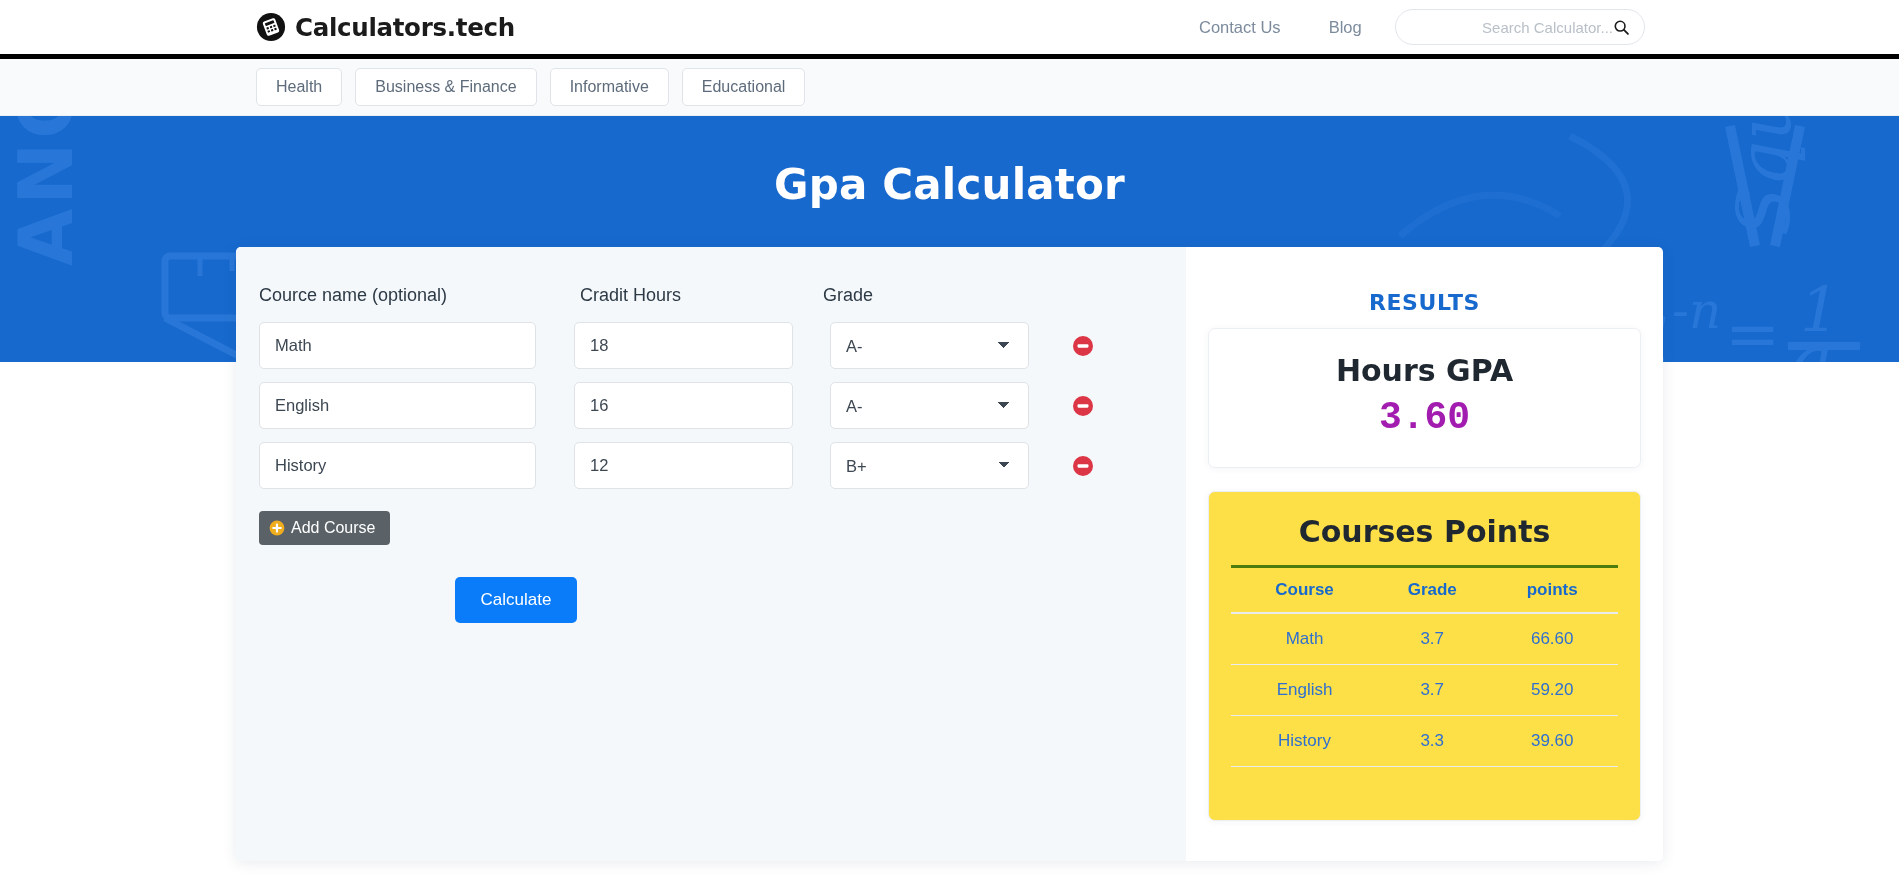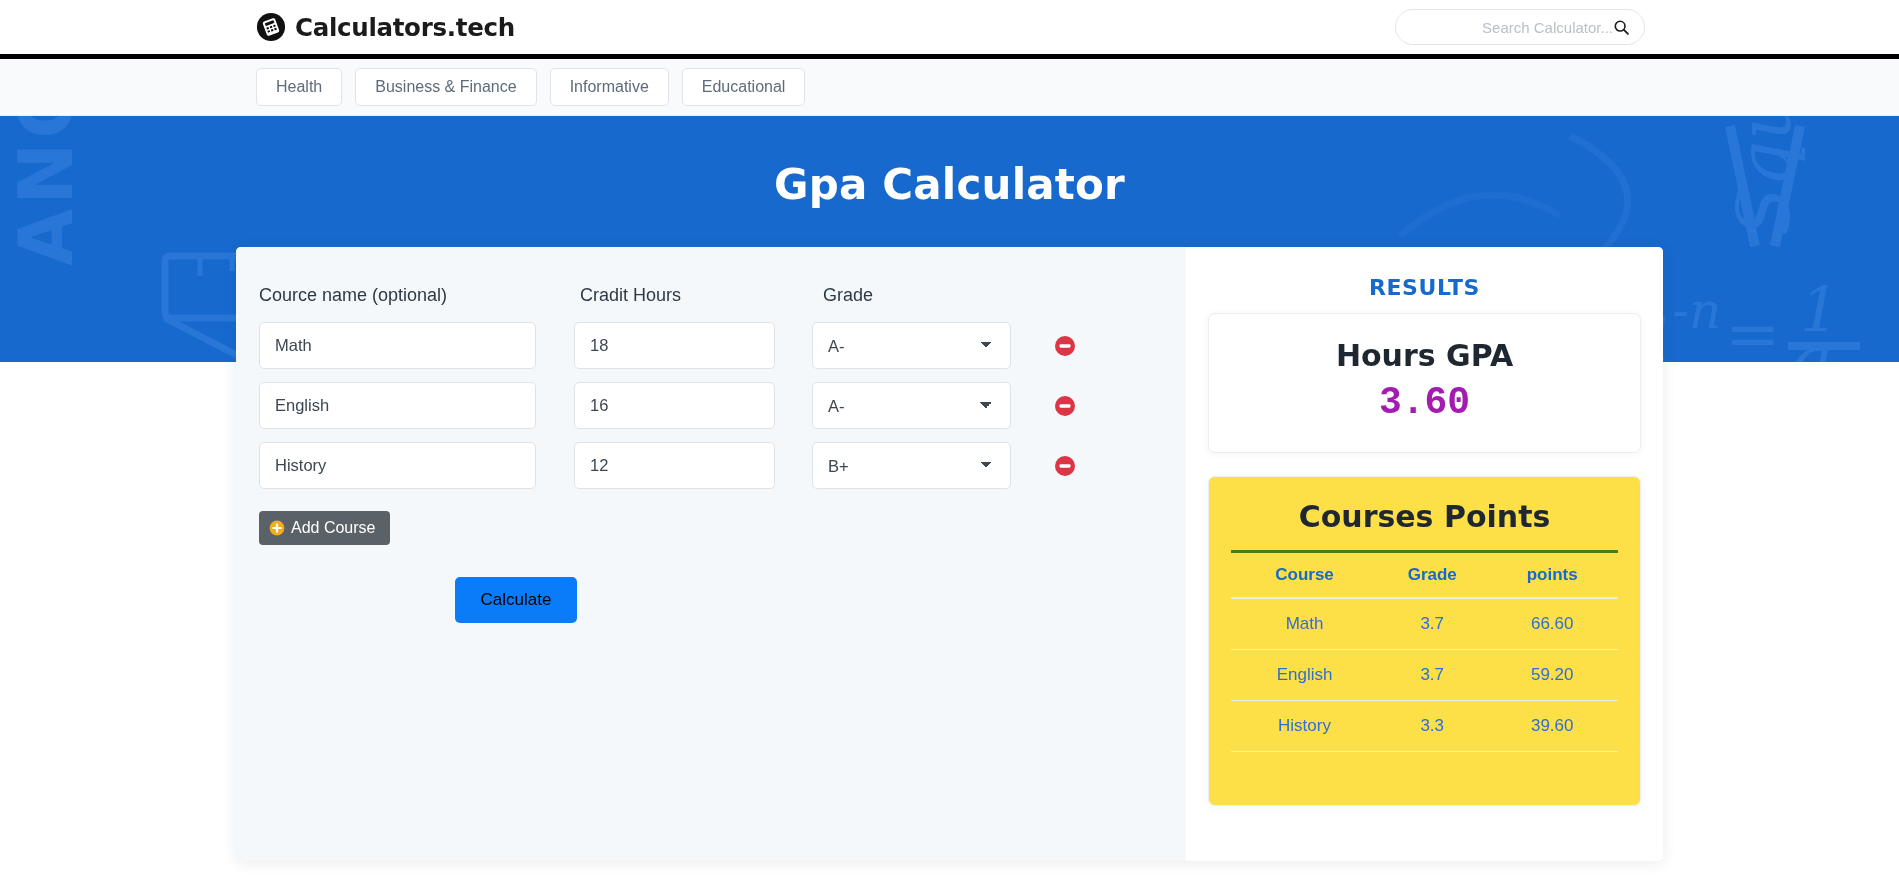--- a/index.html
+++ b/index.html
@@ -142,20 +142,21 @@
     background: #f4f8fb;
     border-radius: 5px 0 0 5px;
     padding: 38px 0 0 0;
     position: relative;
   }
   .panel-right {
     flex: 1;
     background: #ffffff;
     border-radius: 0 5px 5px 0;
     padding: 28px 22px 0 22px;
+    margin-top: 15px;
   }
 
   
   .colhead {
     display: flex;
     padding-left: 23px;
     margin-bottom: 16px;
     gap: 6px;
   }
   .colhead span {
@@ -178,21 +179,21 @@
     border: 1px solid #dfe3e8;
     border-radius: 5px;
     background: #ffffff;
     font-size: 16.5px;
     color: #3c4752;
     padding: 0 15px;
     outline: none;
     font-family: "Liberation Sans", sans-serif;
   }
   .f-course { width: 277px; margin-right: 38px; }
-  .f-hours  { width: 201px; margin-right: 37px; }
+  .f-hours  { width: 219px; margin-right: 37px; }
   .f-grade {
     width: 199px;
     margin-right: 43px;
     appearance: none;
     -webkit-appearance: none;
     background-image:
       linear-gradient(45deg, transparent 50%, #3c4752 50%),
       linear-gradient(135deg, #3c4752 50%, transparent 50%);
     background-position:
       calc(100% - 24px) calc(50% - 1px),
@@ -219,21 +220,21 @@
     padding: 8px 14px 8px 10px;
     font-size: 16px;
     cursor: pointer;
     font-family: "Liberation Sans", sans-serif;
   }
   .plus-icon { width: 16px; height: 16px; flex: 0 0 16px; }
 
   .calc-wrap { text-align: center; margin-top: 32px; padding-right: 390px; }
   .calc-btn {
     background: #0a7cfa;
-    color: #000000;
+    color: #ffffff;
     border: none;
     border-radius: 5px;
     font-size: 17px;
     padding: 13px 26px;
     cursor: pointer;
     font-family: "Liberation Sans", sans-serif;
   }
 
   
   .results-title {
@@ -330,20 +331,24 @@
             <rect x="11" y="18.5" width="2.4" height="2.2" rx="0.4"></rect>
             <rect x="14.8" y="18.5" width="2.4" height="2.2" rx="0.4"></rect>
             <rect x="18.6" y="18.5" width="2.4" height="2.2" rx="0.4"></rect>
           </g>
         </g>
       </svg>
     </span>
     <span class="brand-text">Calculators.tech</span>
   </div>
 
+  <nav class="topnav">
+    <a href="#">Contact Us</a>
+    <a href="#">Blog</a>
+  </nav>
 
   <div class="search-wrap">
     <input type="text" placeholder="Search Calculator..." style="">
     <span class="search-icon">
       <svg viewBox="0 0 20 20" width="17" height="17">
         <circle cx="8.4" cy="8.4" r="5.7" fill="none" stroke="#1b1b1b" stroke-width="1.9"></circle>
         <line x1="12.6" y1="12.6" x2="17.6" y2="17.6" stroke="#1b1b1b" stroke-width="2.1" stroke-linecap="round"></line>
       </svg>
     </span>
   </div>

